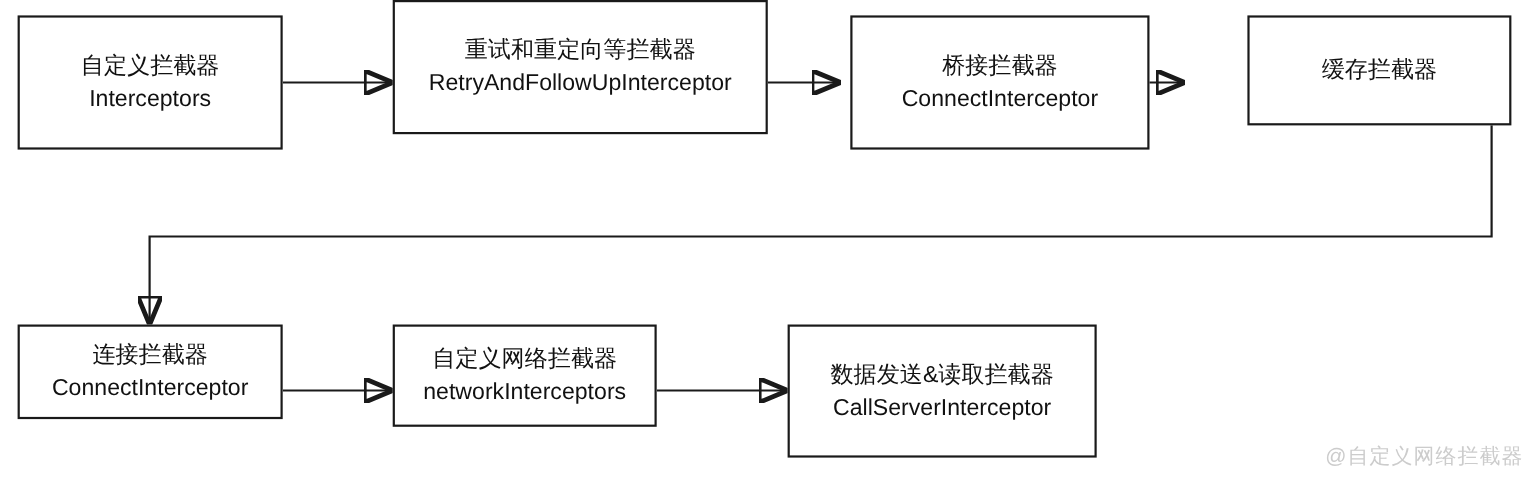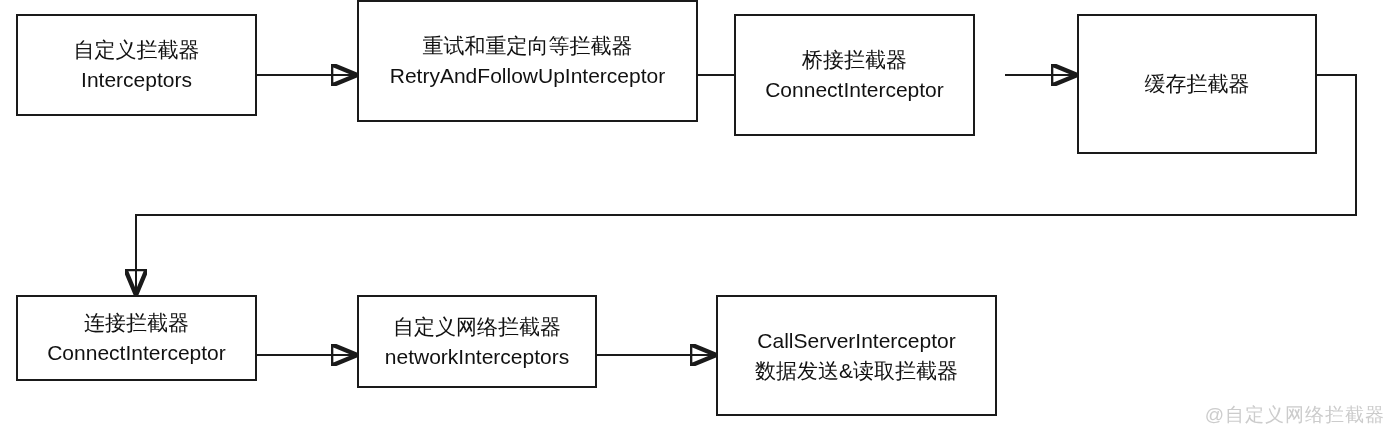--- a/index.html
+++ b/index.html
@@ -62,49 +62,49 @@
       </marker>
     </defs>
     <path d="M257,75 H355" marker-end="url(#arrow)"></path>
     <path d="M698,75 H762" marker-end="url(#arrow)"></path>
     <path d="M1005,75 H1075" marker-end="url(#arrow)"></path>
     <path d="M1317,75 H1356 V215 H136 V293" marker-end="url(#arrow)"></path>
     <path d="M257,355 H355" marker-end="url(#arrow)"></path>
     <path d="M597,355 H714" marker-end="url(#arrow)"></path>
   </svg>
 
-  <div class="node" style="left:16px;top:14px;width:241px;height:102px">
+  <div class="node" style="left:16px;top:14px;width:241px;height:122px">
     <div>自定义拦截器</div>
     <div>Interceptors</div>
   </div>
 
   <div class="node" style="left:357px;top:0;width:341px;height:122px">
     <div>重试和重定向等拦截器</div>
     <div>RetryAndFollowUpInterceptor</div>
   </div>
 
-  <div class="node" style="left:734px;top:14px;width:241px;height:122px">
+  <div class="node" style="left:773px;top:14px;width:272px;height:122px">
     <div>桥接拦截器</div>
     <div>ConnectInterceptor</div>
   </div>
 
-  <div class="node" style="left:1077px;top:14px;width:240px;height:140px">
+  <div class="node" style="left:1134px;top:14px;width:240px;height:100px">
     <div>缓存拦截器</div>
   </div>
 
   <div class="node" style="left:16px;top:295px;width:241px;height:86px">
     <div>连接拦截器</div>
     <div>ConnectInterceptor</div>
   </div>
 
   <div class="node" style="left:357px;top:295px;width:240px;height:93px">
     <div>自定义网络拦截器</div>
     <div>networkInterceptors</div>
   </div>
 
   <div class="node" style="left:716px;top:295px;width:281px;height:121px">
+    <div>数据发送&amp;读取拦截器</div>
     <div>CallServerInterceptor</div>
-    <div>数据发送&amp;读取拦截器</div>
   </div>
 
   <div class="watermark">@自定义网络拦截器</div>
 
 </div>
 
 </body></html>

